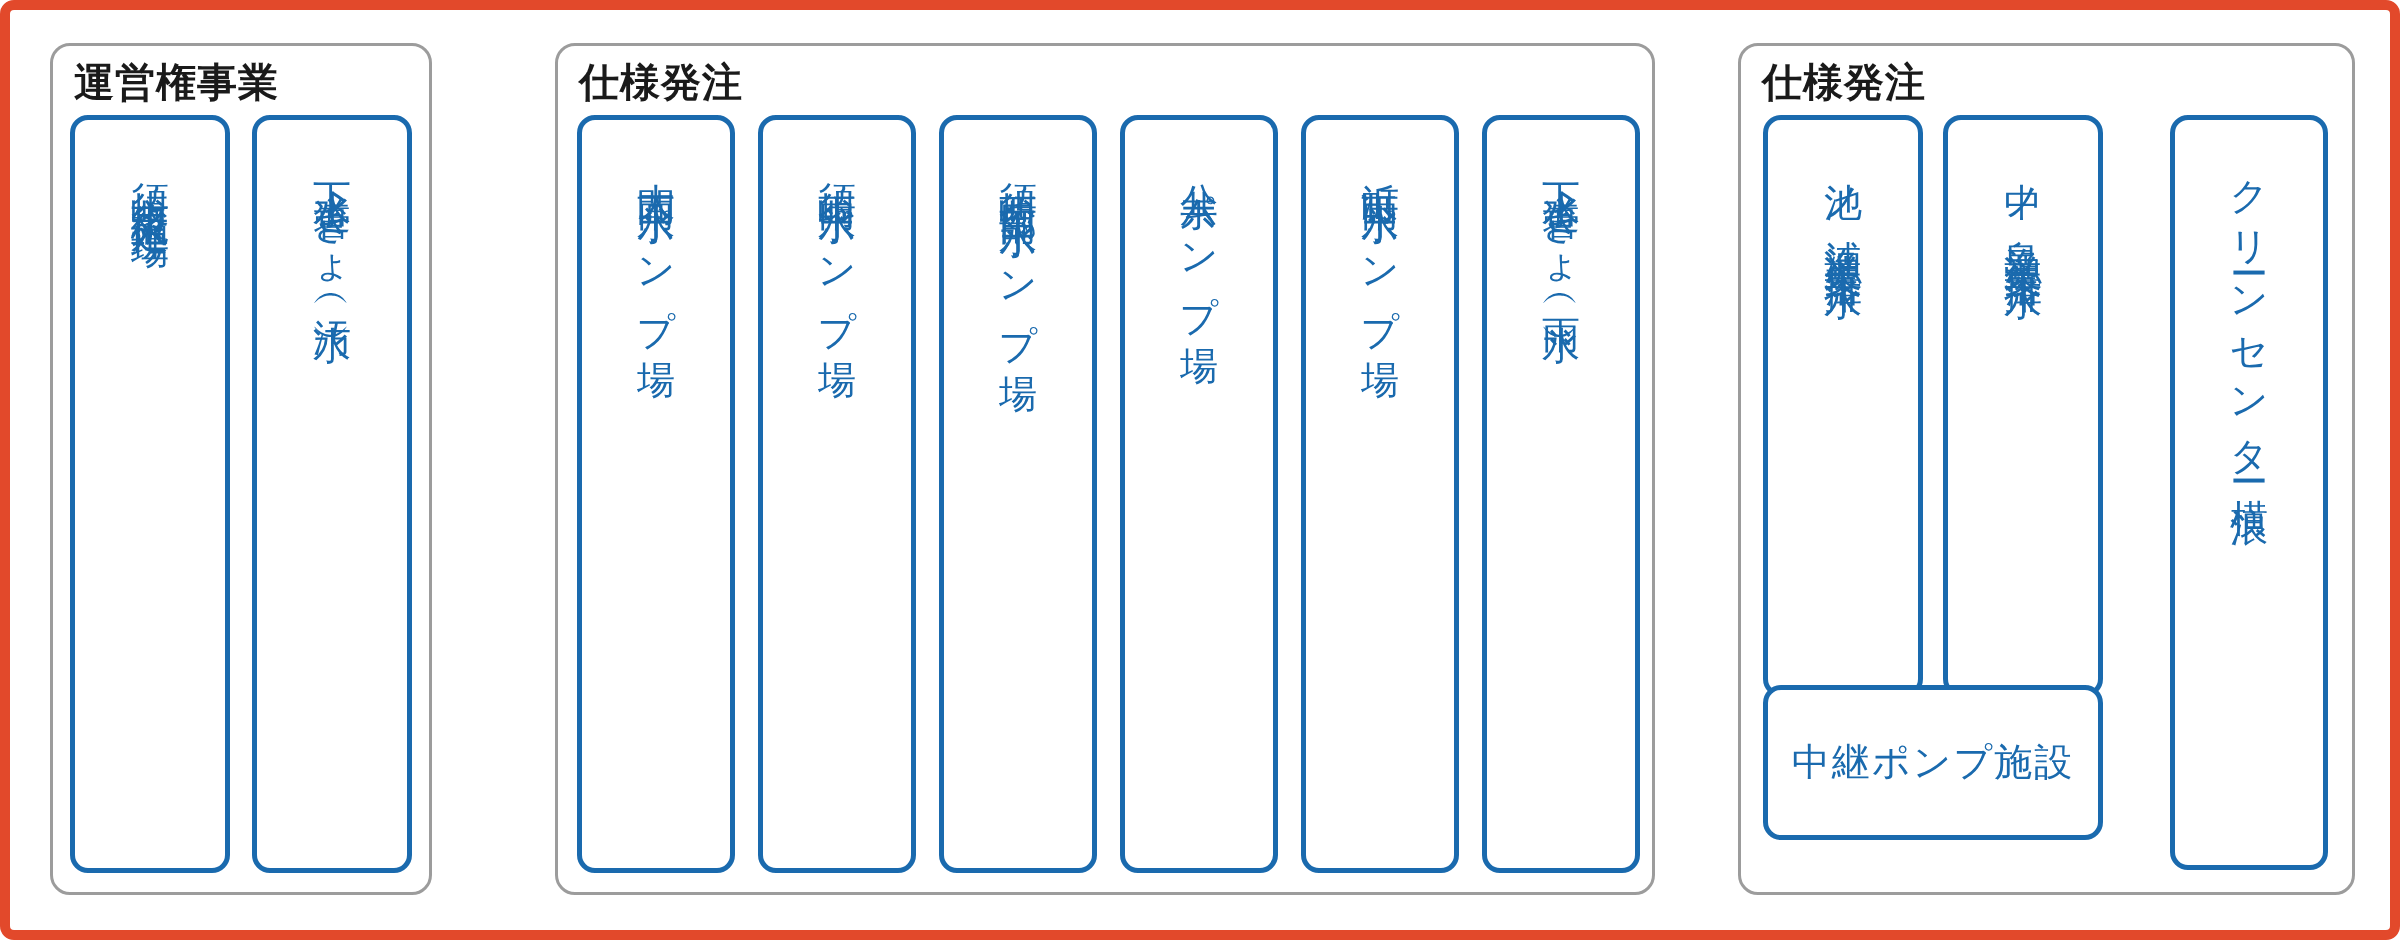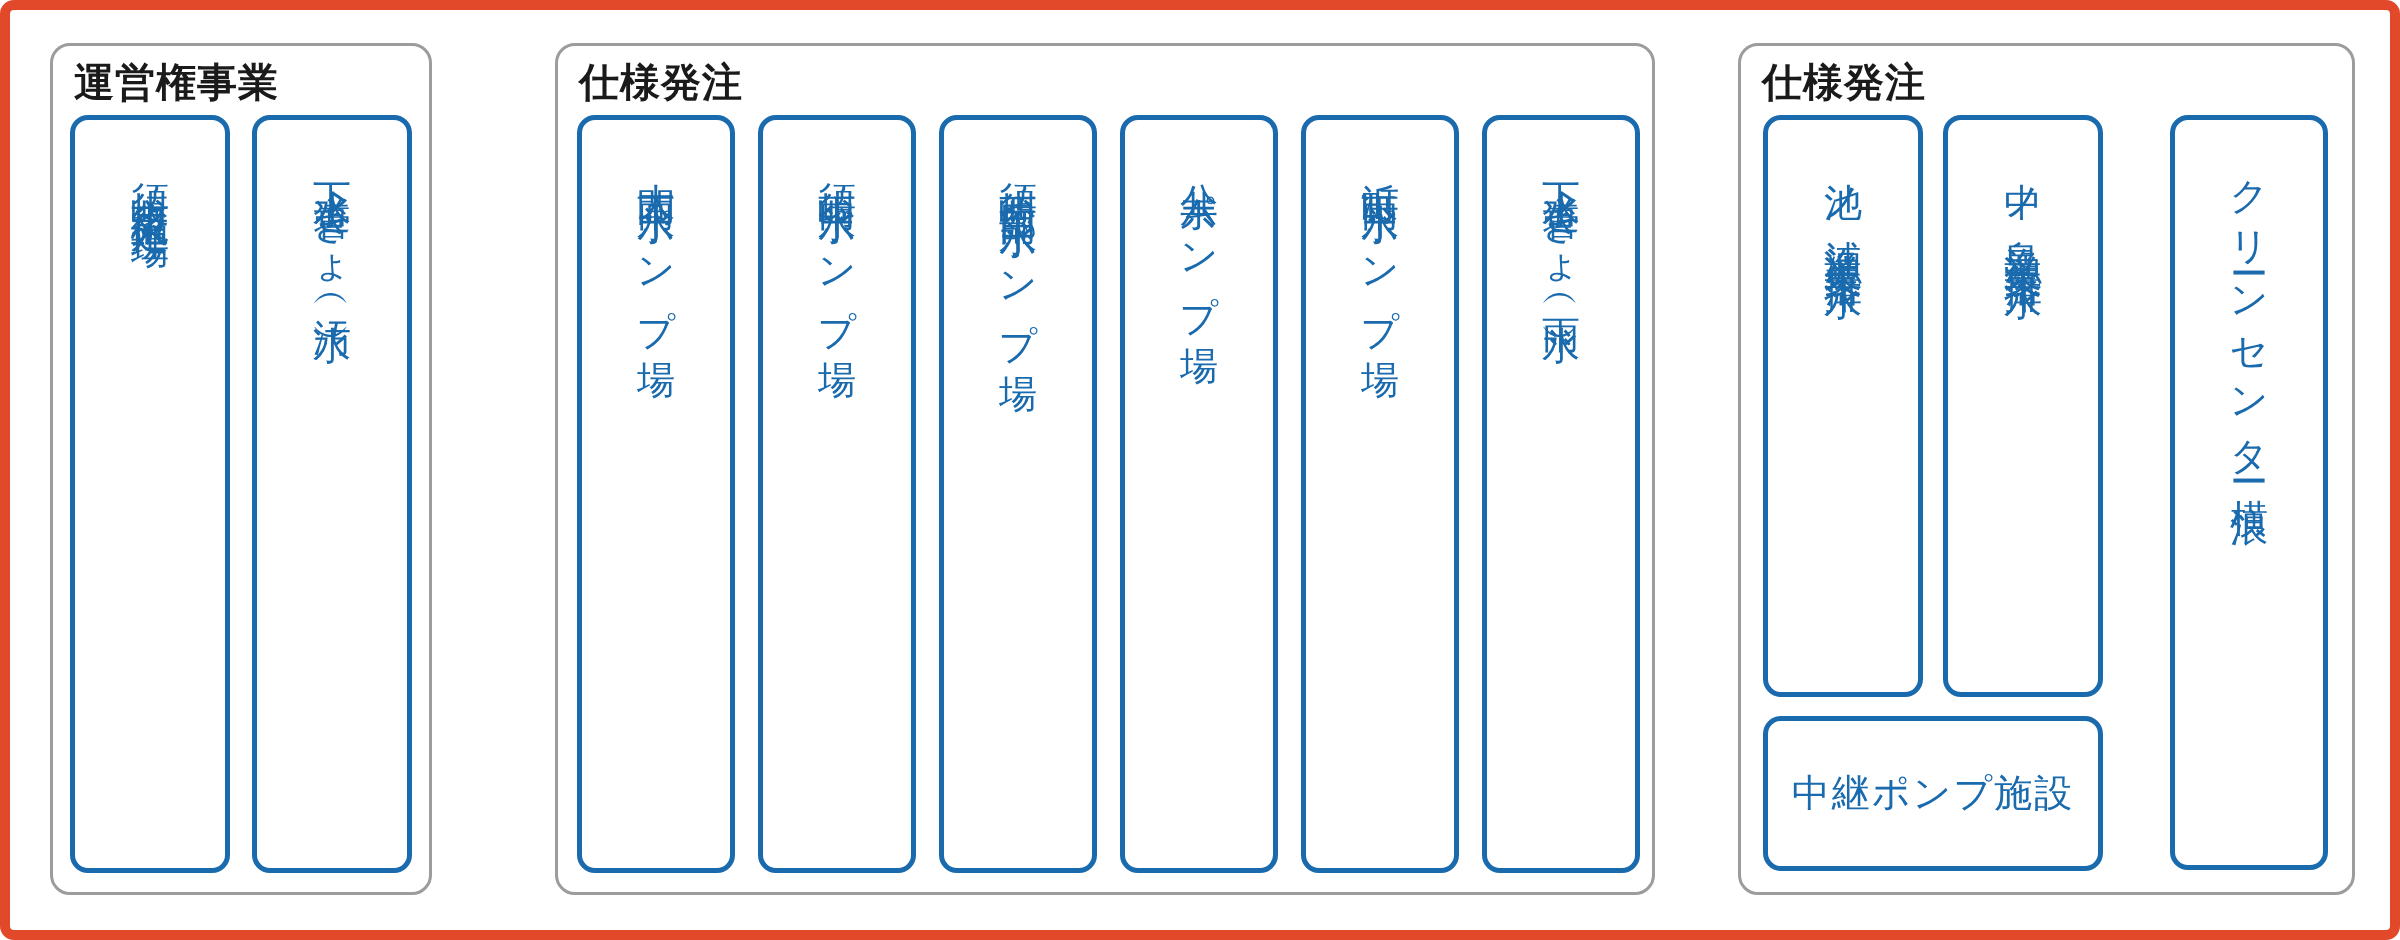--- a/index.html
+++ b/index.html
@@ -59,21 +59,21 @@
   }
   
   .g3-box{
     position:absolute;box-sizing:border-box;
     border:5px solid var(--item-blue);
     border-radius:18px;background:var(--bg);
     display:flex;justify-content:center;
   }
   .g3-a{left:22px;top:69px;width:160px;height:582px;}
   .g3-b{left:202px;top:69px;width:160px;height:582px;}
-  .g3-c{left:22px;top:670px;width:340px;height:155px;align-items:center;}
+  .g3-c{left:22px;top:639px;width:340px;height:155px;align-items:center;}
   .g3-d{left:429px;top:69px;width:158px;height:755px;}
   .htext{
     font-size:38px;font-weight:500;color:var(--item-blue);
     letter-spacing:2px;white-space:nowrap;
   }
 </style>
 </head>
 <body>
 
 <div class="frame"></div>

